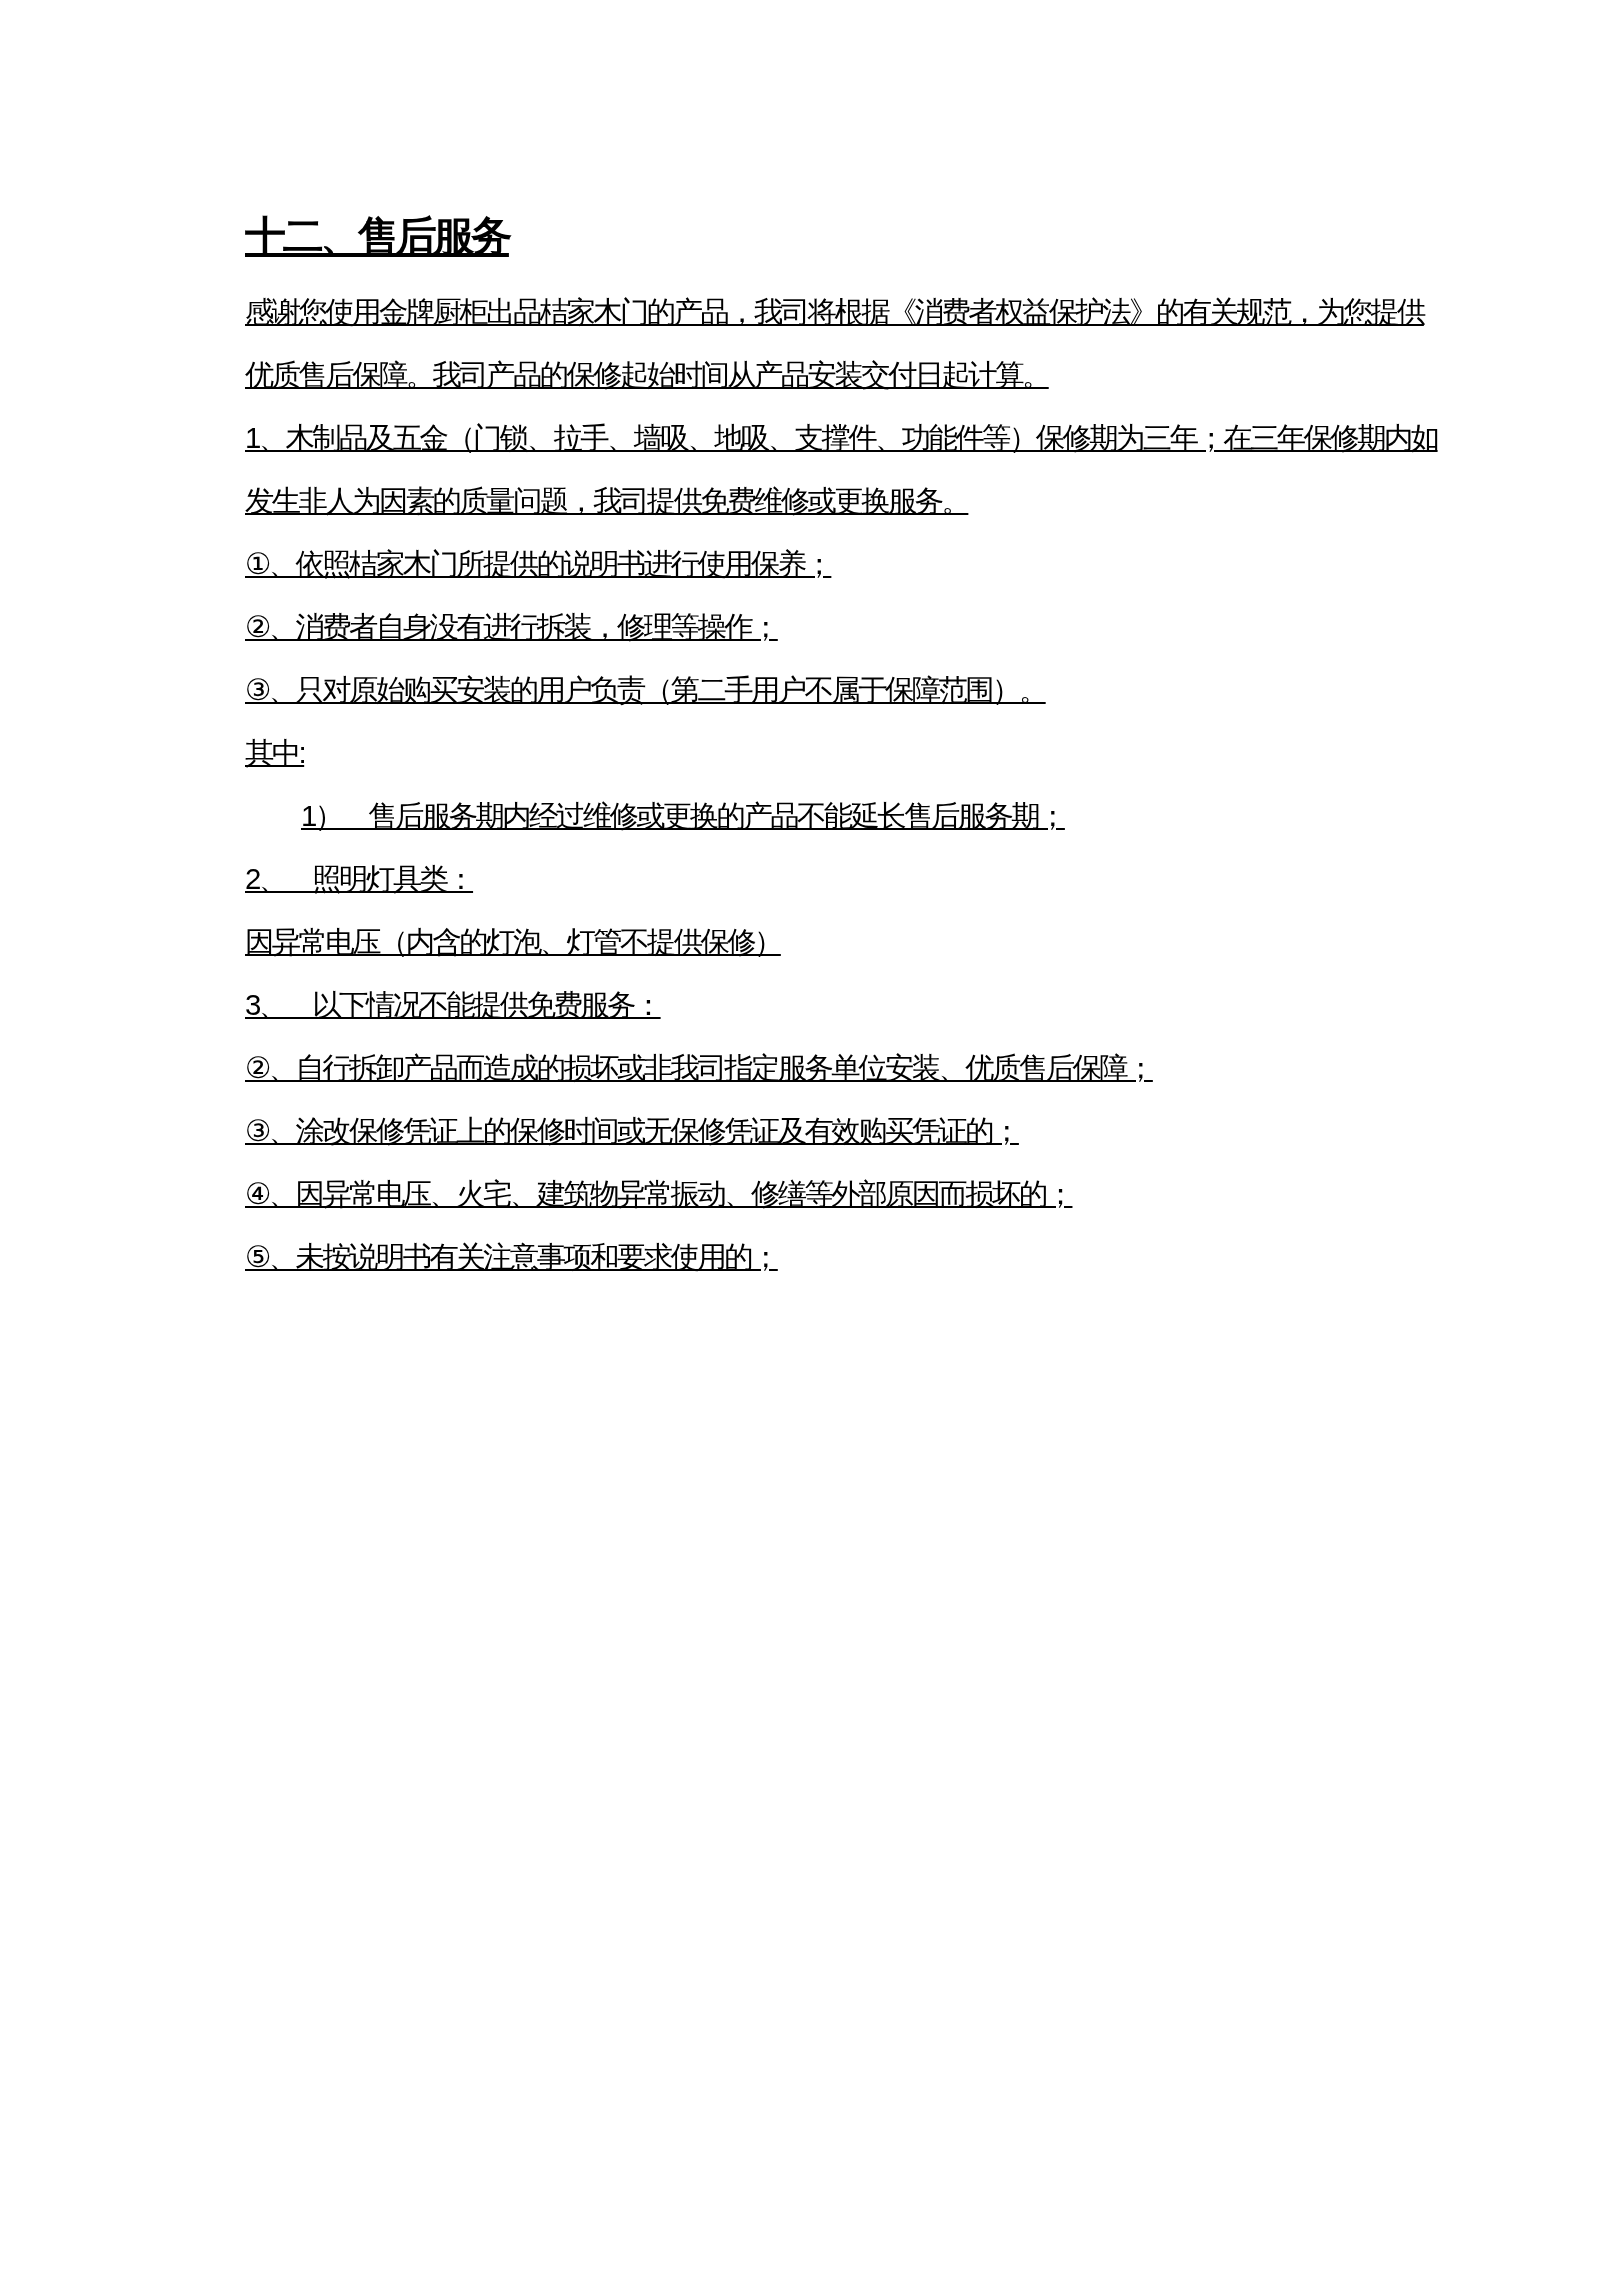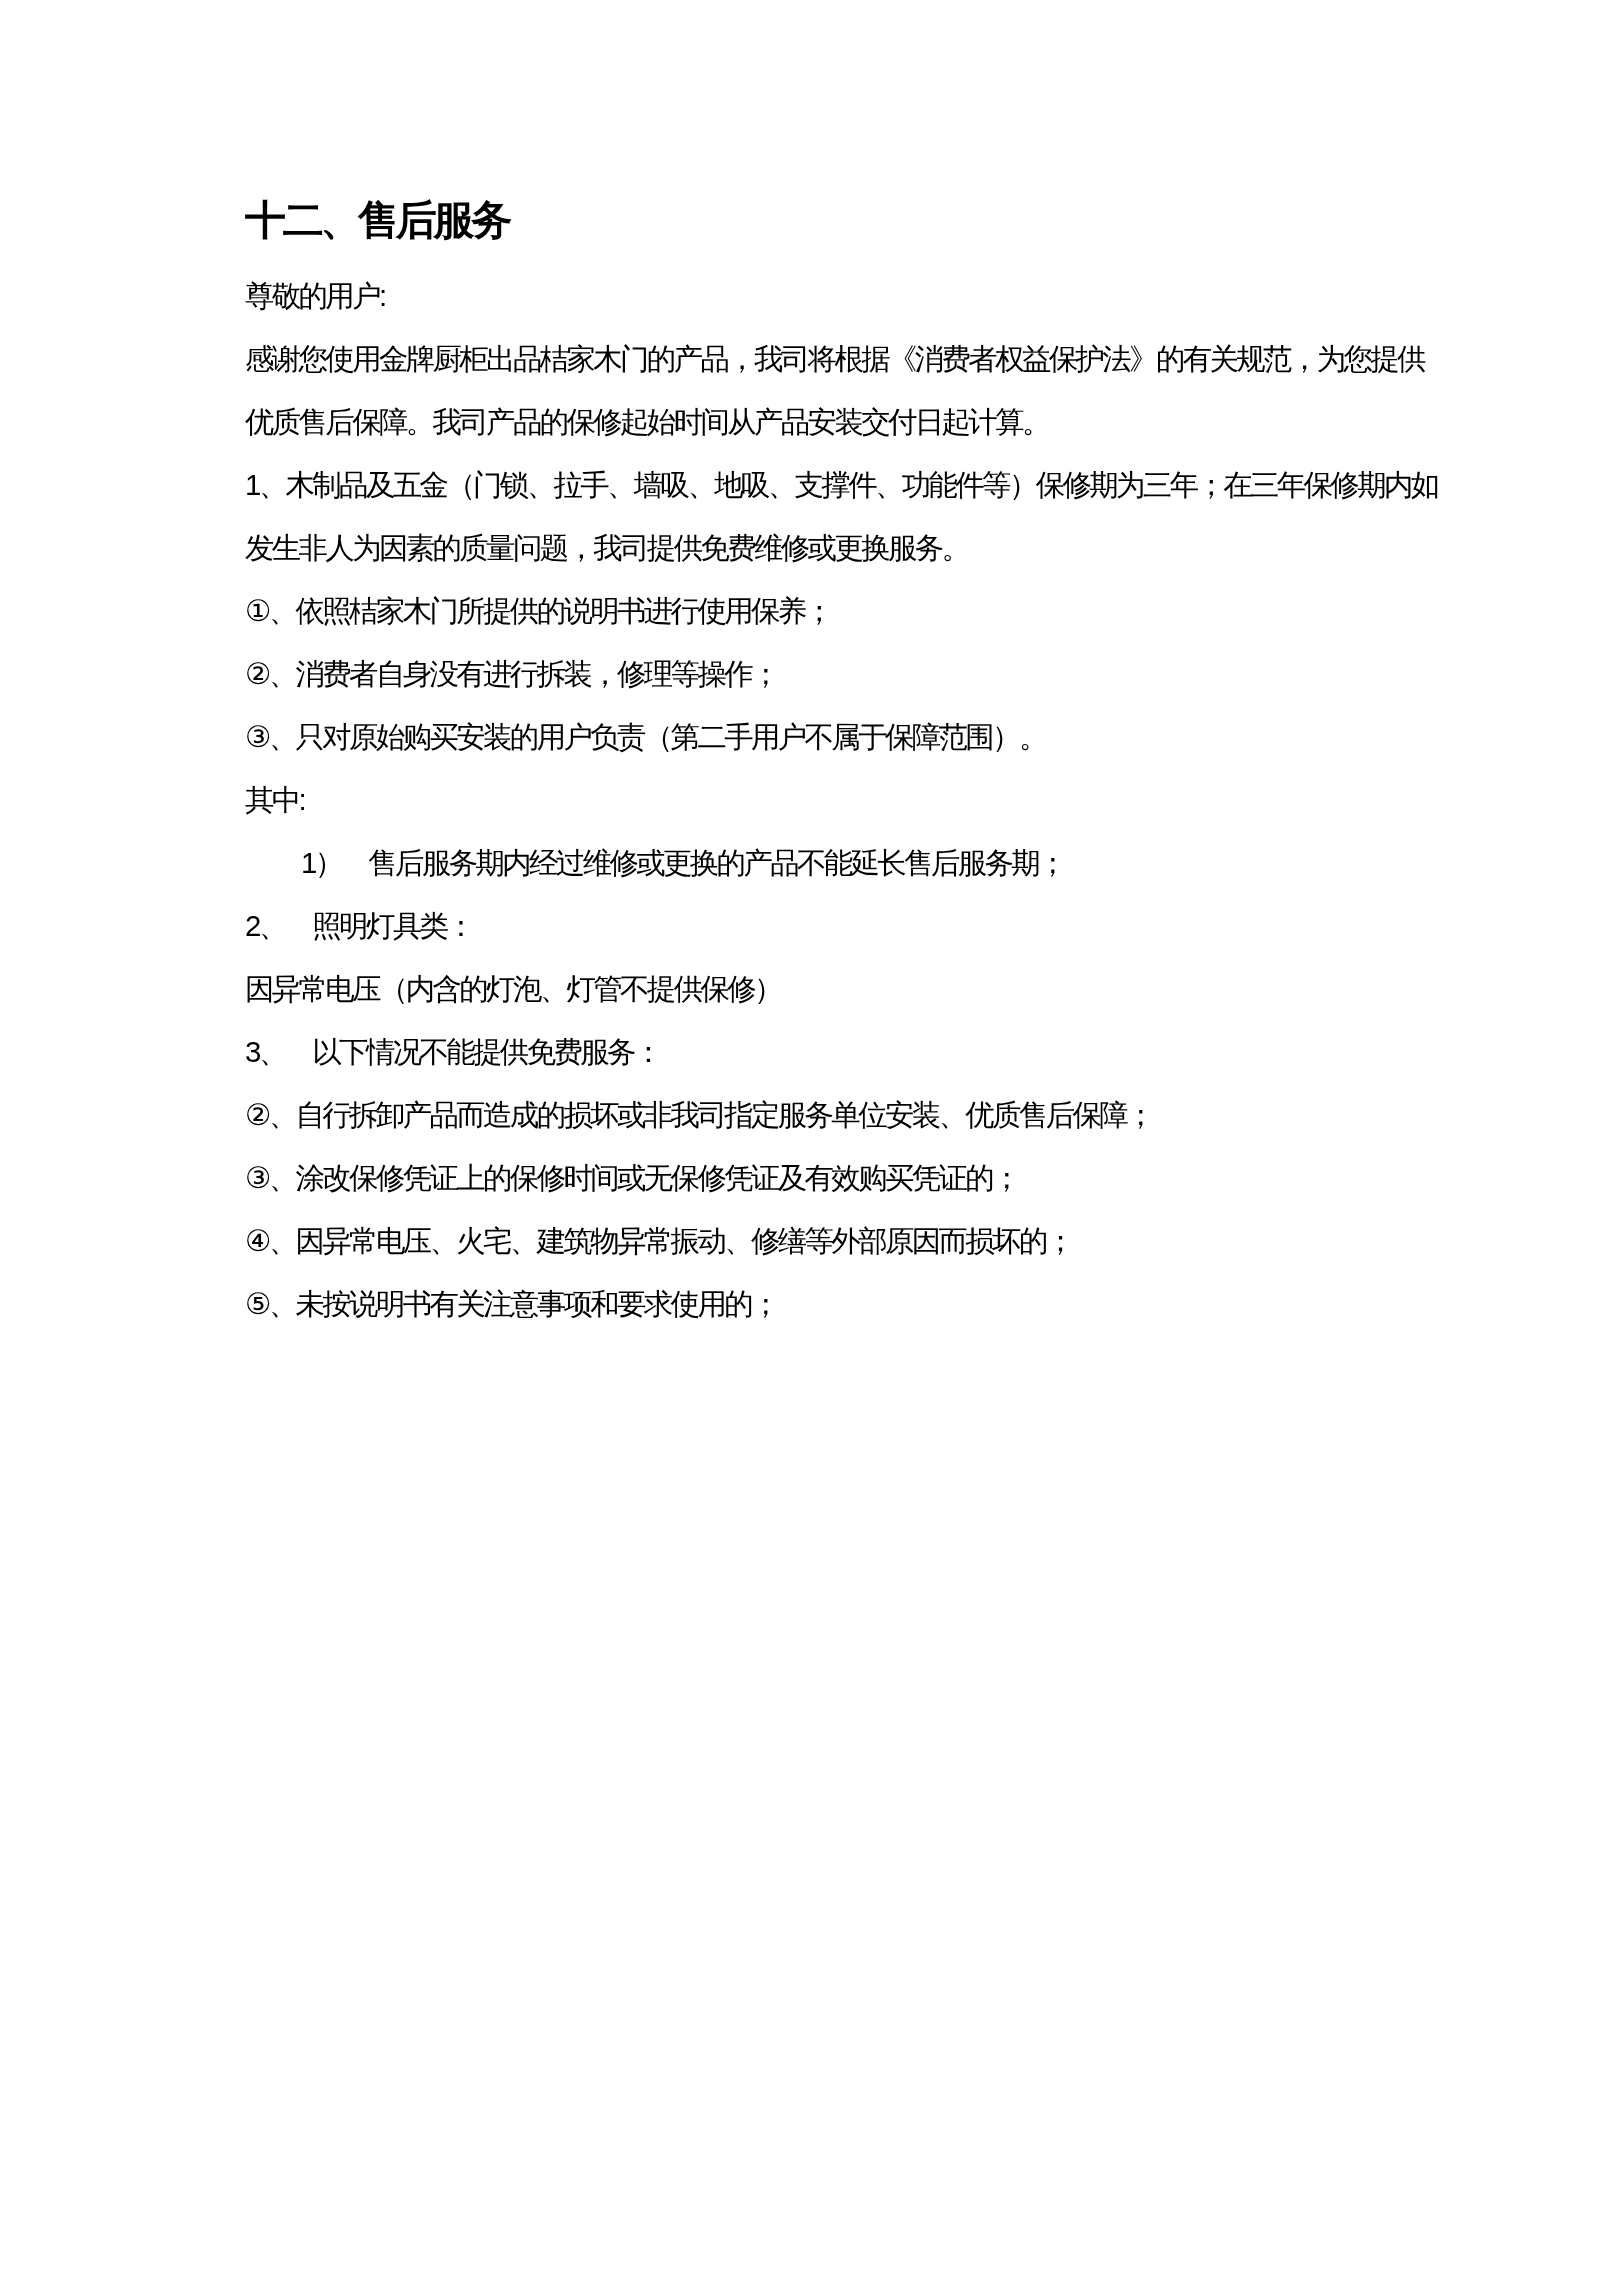--- a/index.html
+++ b/index.html
@@ -9,22 +9,23 @@
     height: 2295px;
     background: #ffffff;
     overflow: hidden;
     font-family: "Liberation Sans", "DejaVu Sans", sans-serif;
     color: #000000;
     margin: 0 auto;
   }
   .content {
     position: absolute;
     left: 245px;
-    top: 194px;
+    top: 210px;
     width: 1184px;
+    text-decoration: underline;
   }
   .doc-title {
     margin: 0 0 17.7px 0;
     font-size: 41px;
     font-weight: bold;
     line-height: 52px;
     letter-spacing: -3.3px;
     white-space: pre;
   }
   .ln {
@@ -37,21 +38,20 @@
   }
   .ln.indent { padding-left: 56px; }
 </style>
 </head>
 <body>
 
 <div class="page">
   <div class="content">
     <h1 class="doc-title">十二、售后服务</h1>
 
-    <p class="ln">尊敬的用户:</p>
     <p class="ln">感谢您使用金牌厨柜出品桔家木门的产品，我司将根据《消费者权益保护法》的有关规范，为您提供</p>
     <p class="ln">优质售后保障。我司产品的保修起始时间从产品安装交付日起计算。</p>
     <p class="ln">1、木制品及五金（门锁、拉手、墙吸、地吸、支撑件、功能件等）保修期为三年；在三年保修期内如</p>
     <p class="ln">发生非人为因素的质量问题，我司提供免费维修或更换服务。</p>
     <p class="ln">①、依照桔家木门所提供的说明书进行使用保养；</p>
     <p class="ln">②、消费者自身没有进行拆装，修理等操作；</p>
     <p class="ln">③、只对原始购买安装的用户负责（第二手用户不属于保障范围）。</p>
     <p class="ln">其中:</p>
     <p class="ln indent">1）　售后服务期内经过维修或更换的产品不能延长售后服务期；</p>
     <p class="ln">2、　照明灯具类：</p>

